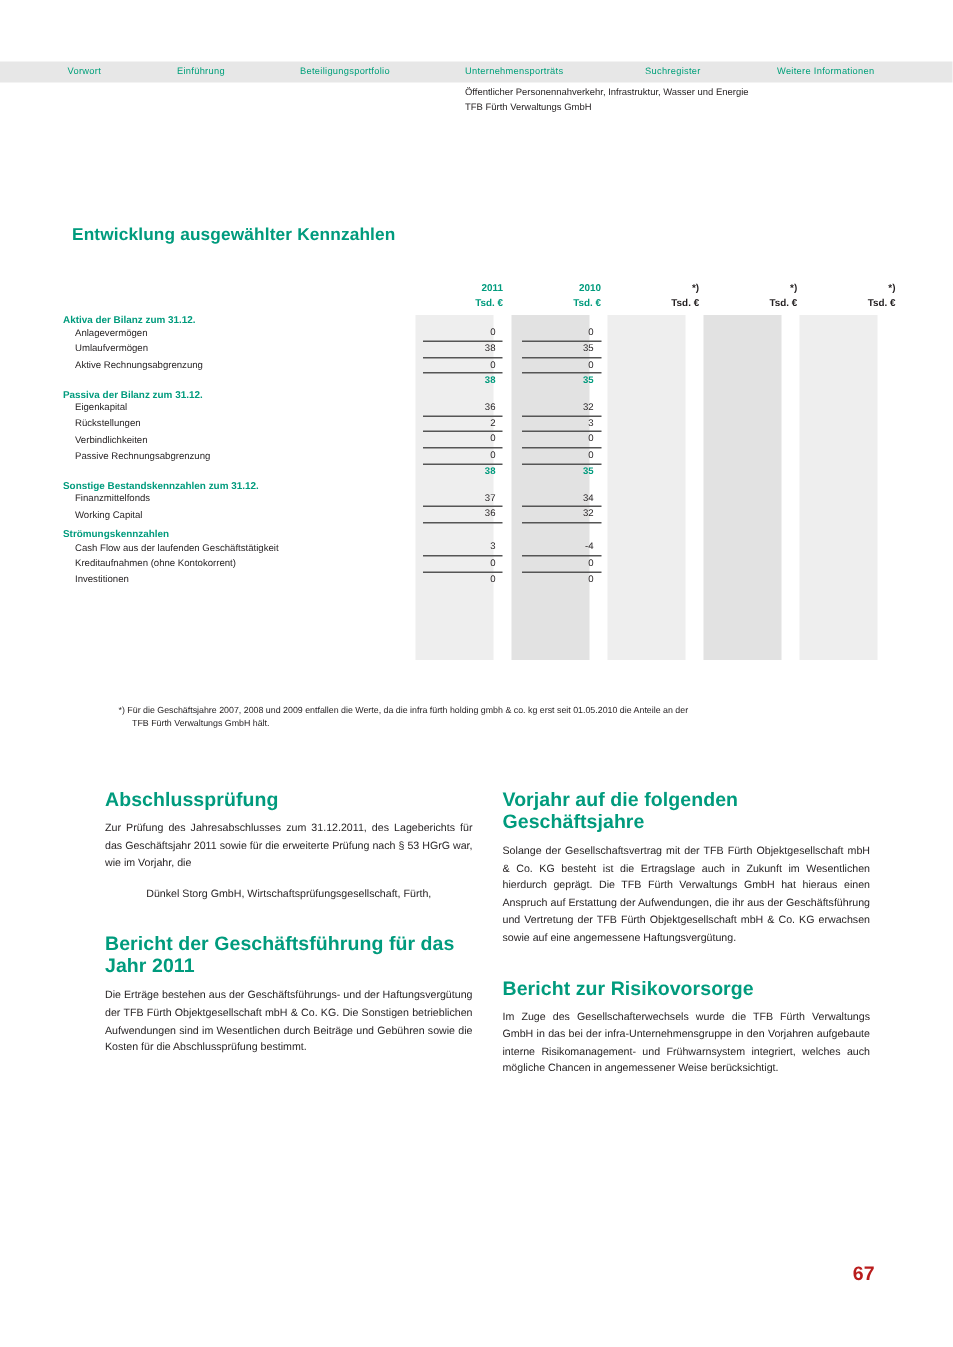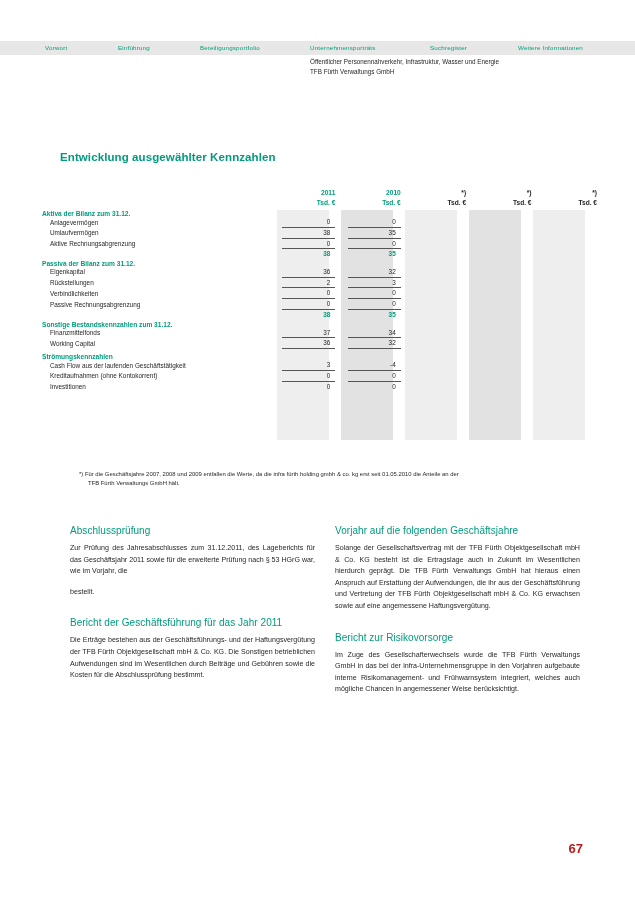--- a/index.html
+++ b/index.html
@@ -59,21 +59,21 @@
     top: 57px;
     font-size: 6.3px;
     color: #231f20;
     line-height: 10px;
     white-space: nowrap;
   }
 
   
   .section-title {
     position: absolute;
-    left: 60px;
+    left: 48px;
     top: 151px;
     font-size: 11.5px;
     font-weight: bold;
     color: #009b7d;
     letter-spacing: 0.1px;
   }
 
   
   .table-wrap {
     position: absolute;
@@ -177,22 +177,22 @@
     width: 245px;
   }
   .col-right {
     position: absolute;
     left: 335px;
     top: 525px;
     width: 245px;
   }
   h3.sub {
     margin: 0 0 7px 0;
-    font-size: 10px;
-    font-weight: normal;
+    font-size: 13px;
+    font-weight: bold;
     color: #009b7d;
     letter-spacing: 0.05px;
   }
   h3.sub.spaced { margin-top: 19px; }
   p.body {
     margin: 0 0 9px 0;
     font-size: 7.1px;
     line-height: 11.6px;
     text-align: justify;
     color: #231f20;
@@ -475,21 +475,21 @@
   </div>
 
   <div class="footnote">
     <span>*) Für die Geschäftsjahre 2007, 2008 und 2009 entfallen die Werte, da die infra fürth holding gmbh &amp; co. kg erst seit 01.05.2010 die Anteile an der</span>
     <span class="fn-indent">TFB Fürth Verwaltungs GmbH hält.</span>
   </div>
 
   <div class="col-left">
     <h3 class="sub">Abschlussprüfung</h3>
     <p class="body">Zur Prüfung des Jahresabschlusses zum 31.12.2011, des Lageberichts für das Geschäftsjahr 2011 sowie für die erweiterte Prüfung nach § 53 HGrG war, wie im Vorjahr, die</p>
-    <p class="body">bestellt.</p>
+    <p class="body center">Dünkel Storg GmbH, Wirtschaftsprüfungsgesellschaft, Fürth,</p>
 
     <h3 class="sub spaced">Bericht der Geschäftsführung für das Jahr 2011</h3>
     <p class="body">Die Erträge bestehen aus der Geschäftsführungs- und der Haftungsvergütung der TFB Fürth Objektgesellschaft mbH &amp; Co. KG. Die Sonstigen betrieblichen Aufwendungen sind im Wesentlichen durch Beiträge und Gebühren sowie die Kosten für die Abschlussprüfung bestimmt.</p>
   </div>
 
   <div class="col-right">
     <h3 class="sub">Vorjahr auf die folgenden Geschäftsjahre</h3>
     <p class="body">Solange der Gesellschaftsvertrag mit der TFB Fürth Objektgesellschaft mbH &amp; Co. KG besteht ist die Ertragslage auch in Zukunft im Wesentlichen hierdurch geprägt. Die TFB Fürth Verwaltungs GmbH hat hieraus einen Anspruch auf Erstattung der Aufwendungen, die ihr aus der Geschäftsführung und Vertretung der TFB Fürth Objektgesellschaft mbH &amp; Co. KG erwachsen sowie auf eine angemessene Haftungsvergütung.</p>
 
     <h3 class="sub spaced">Bericht zur Risikovorsorge</h3>

